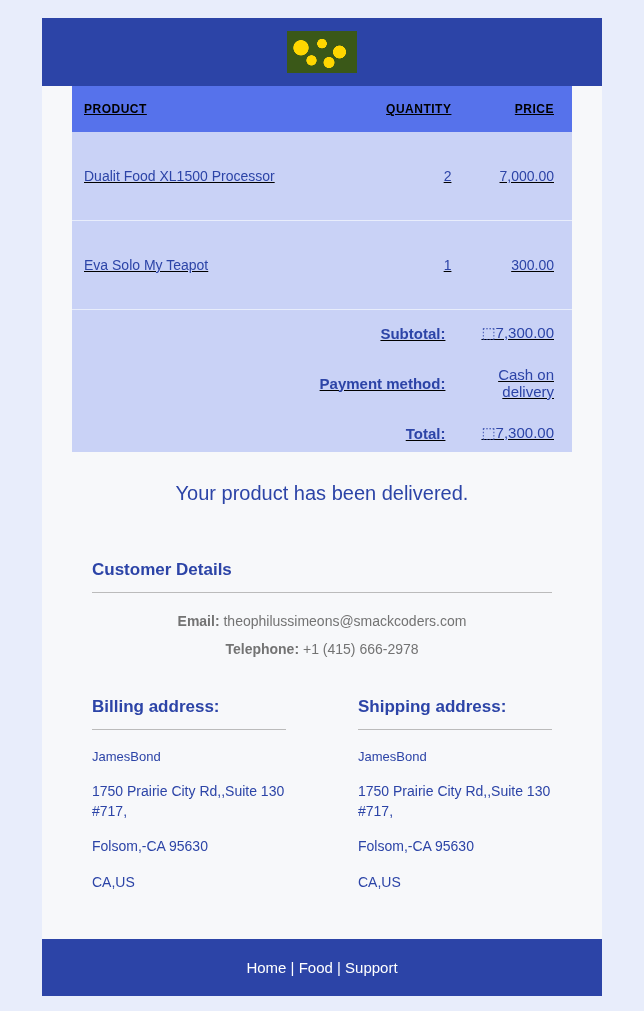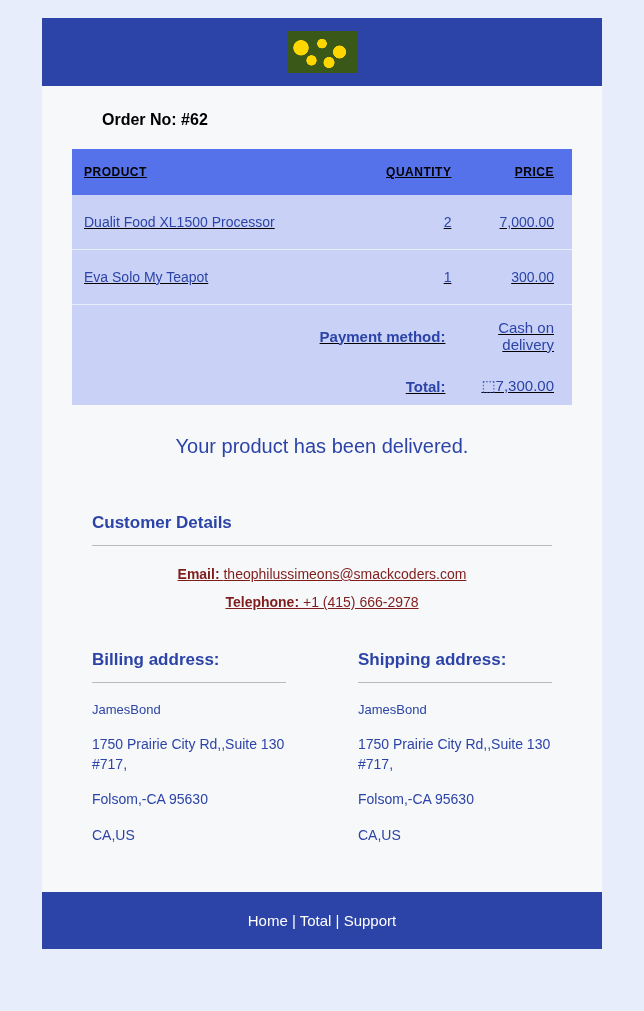--- a/index.html
+++ b/index.html
@@ -57,21 +57,21 @@
       font-size: 12px;
       font-weight: bold;
       padding: 16px 12px;
       text-align: left;
       letter-spacing: 0.5px;
     }
     thead th:nth-child(2) { text-align: right; }
     thead th:nth-child(3) { text-align: right; padding-right: 18px; }
     tbody tr.item { background: #c9d2f6; }
     tbody tr.item td {
-      padding: 19px 12px;
+      padding: 36px 12px;
       color: #2c44a7;
       font-size: 14px;
       border-bottom: 1px solid #e8edfb;
     }
     tbody tr.item td:nth-child(2) { text-align: right; }
     tbody tr.item td:nth-child(3) { text-align: right; padding-right: 18px; }
     .summary-row { background: #c9d2f6; }
     .summary-row td {
       padding: 14px 18px 10px;
       color: #2c44a7;
@@ -89,24 +89,23 @@
     .section-title {
       color: #2c44a7;
       font-size: 17px;
       font-weight: bold;
       padding-bottom: 12px;
       border-bottom: 1px solid #bbb;
       margin-bottom: 20px;
     }
     .contact-line {
       text-align: center;
-      color: #7f1d1d;
+      color: #737373;
       font-size: 14px;
       margin-bottom: 12px;
-      text-decoration: underline;
     }
     .contact-line .lbl { font-weight: bold; }
     .contact-line .val { font-weight: normal; }
     .addr-cols {
       display: flex;
       gap: 72px;
       margin-top: 40px;
     }
     .addr-col { flex: 1; }
     .addr-title {
@@ -134,41 +133,44 @@
     .footer span { cursor: pointer; }
   </style>
 </head>
 <body>
 
 <div class="container">
   <div class="header">
     <div class="logo"></div>
   </div>
 
-  <div class="order-no">Order No: #62</div>
 
   <div class="table-wrap">
     <table>
       <thead>
         <tr>
           <th>PRODUCT</th>
           <th>QUANTITY</th>
           <th>PRICE</th>
         </tr>
       </thead>
       <tbody>
         <tr class="item">
           <td>Dualit Food XL1500 Processor</td>
           <td>2</td>
           <td>7,000.00</td>
         </tr>
         <tr class="item">
           <td>Eva Solo My Teapot</td>
           <td>1</td>
           <td>300.00</td>
+        </tr>
+        <tr class="summary-row">
+          <td class="label" colspan="2">Subtotal:</td>
+          <td class="value">⬚7,300.00</td>
         </tr>
         <tr class="summary-row">
           <td class="label" colspan="2">Payment method:</td>
           <td class="value">Cash on delivery</td>
         </tr>
         <tr class="summary-row">
           <td class="label" colspan="2">Total:</td>
           <td class="value">⬚7,300.00</td>
         </tr>
       </tbody>
@@ -198,15 +200,15 @@
         <div class="addr-title">Shipping address:</div>
         <div class="addr-line name">JamesBond</div>
         <div class="addr-line">1750 Prairie City Rd,,Suite 130 #717,</div>
         <div class="addr-line">Folsom,-CA 95630</div>
         <div class="addr-line">CA,US</div>
       </div>
     </div>
   </div>
 
   <div class="footer">
-    <span>Home</span><span> | </span><span>Total</span><span> | </span><span>Support</span>
+    <span>Home</span><span> | </span><span>Food</span><span> | </span><span>Support</span>
   </div>
 </div>
 
 </body></html>

